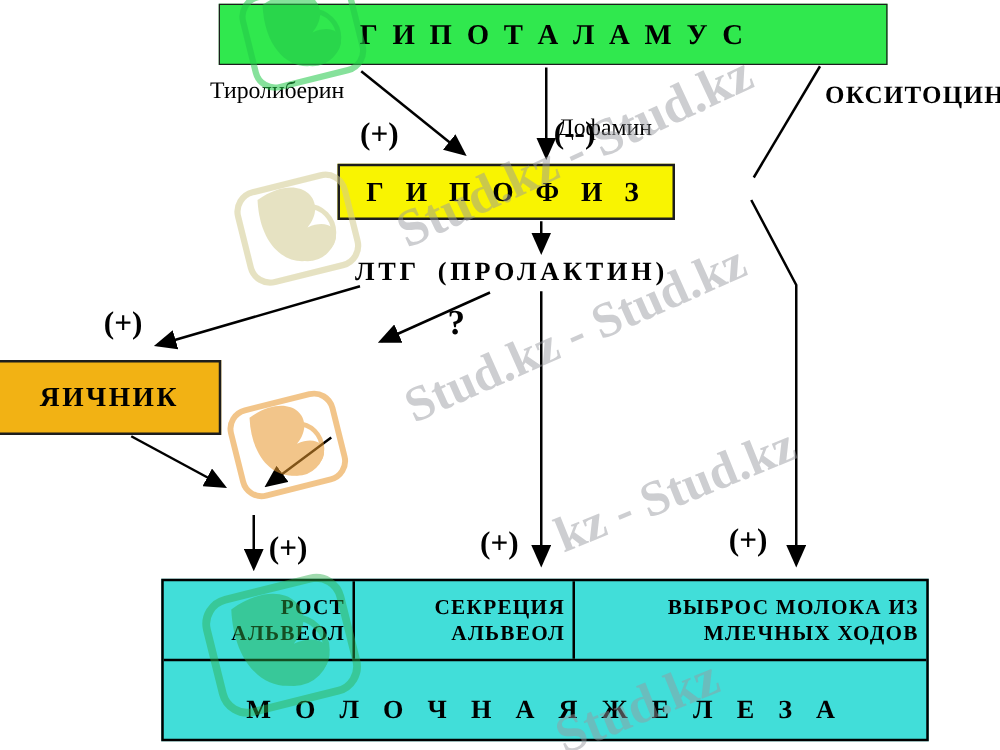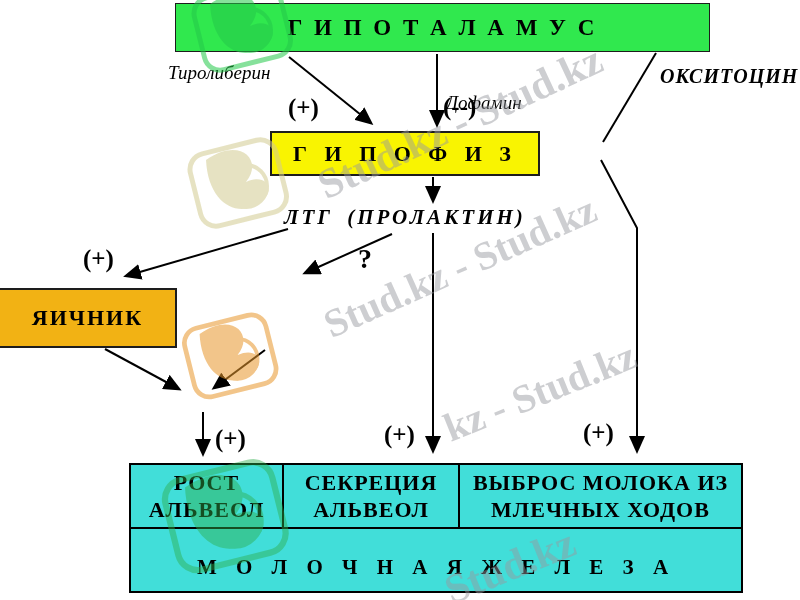--- a/index.html
+++ b/index.html
@@ -14,41 +14,41 @@
   .node{
     position:absolute;display:flex;align-items:center;justify-content:center;
     font-weight:bold;text-align:center;box-sizing:border-box;
   }
   .hypothalamus{left:175px;top:3px;width:535px;height:49px;background:#30e84e;border:1px solid #1d1d1d;font-size:23px;letter-spacing:3px;}
   .pituitary{left:270px;top:131px;width:270px;height:45px;background:#f9f401;border:2px solid #1d1d1d;font-size:22px;letter-spacing:6px;}
   .ovary{left:-2px;top:288px;width:179px;height:60px;background:#f2b214;border:2px solid #1d1d1d;font-size:22px;letter-spacing:2px;}
   .placenta{left:198px;top:289px;width:175px;height:56px;background:#ee1c1c;border:1px solid #7a1010;font-size:20px;letter-spacing:1px;color:#49150a;}
 
   
-  .lbl{position:absolute;white-space:nowrap;font-style:italic;}
+  .lbl{position:absolute;white-space:nowrap;}
   .thyroliberin{left:168px;top:62px;font-size:19px;}
   .dopamine{left:446px;top:57px;font-size:19px;margin-top:35px;}
   .oxytocin{left:660px;top:65px;font-size:20px;font-weight:bold;letter-spacing:1px;}
   .prolactin{left:284px;top:205px;font-size:21px;font-weight:bold;letter-spacing:3px;word-spacing:6px;text-align:center;}
   .progesterone{left:92px;top:389px;font-size:21px;font-weight:bold;letter-spacing:5px;}
 
   .sign{position:absolute;font-weight:bold;font-size:25px;white-space:nowrap;}
   .s-thyro{left:288px;top:94px;}
   .s-dopa{left:443px;top:93px;}
   .s-ovary{left:83px;top:245px;}
   .s-quest{left:358px;top:243px;font-size:28px;}
   .s-grow{left:215px;top:425px;}
   .s-secr{left:384px;top:421px;}
   .s-eject{left:583px;top:419px;}
 
   
   .mtable{left:129px;top:463px;width:614px;height:130px;border:2px solid #000;background:#41ded9;box-sizing:border-box;}
   .mrow1{display:flex;height:62px;border-bottom:2px solid #000;}
-  .mcell{display:flex;align-items:center;justify-content:center;text-align:center;
-         font-weight:bold;font-size:22px;letter-spacing:1px;line-height:1.25;box-sizing:border-box;padding:2px 6px;}
+  .mcell{display:flex;align-items:center;justify-content:center;text-align:right;
+         font-weight:bold;font-size:17px;letter-spacing:1px;line-height:1.25;box-sizing:border-box;padding:2px 6px;}
   .mc1{width:153px;border-right:2px solid #000;}
   .mc2{width:176px;border-right:2px solid #000;}
   .mc3{flex:1;}
   .mrow2{display:flex;height:77px;align-items:center;justify-content:center;
          font-weight:bold;font-size:21px;letter-spacing:7px;white-space:nowrap;}
 
   
   .wm{position:absolute;font-weight:bold;color:rgba(150,152,158,0.48);white-space:nowrap;transform-origin:center;}
   .wm1{left:230px;top:98px;width:460px;text-align:center;font-size:42px;transform:rotate(-25deg);}
   .wm2{left:230px;top:243px;width:460px;text-align:center;font-size:40px;transform:rotate(-24deg);}

